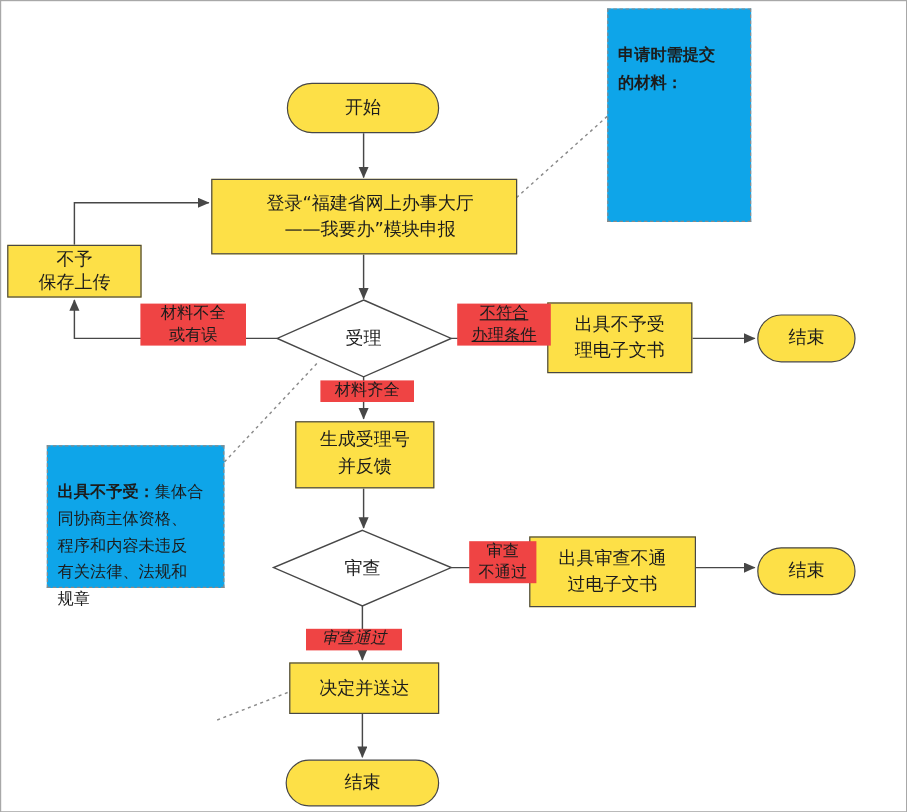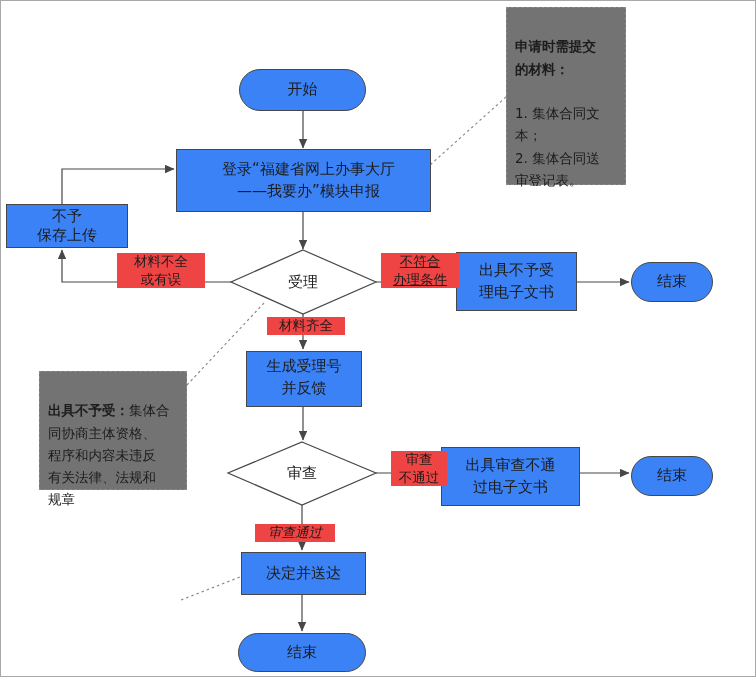--- a/index.html
+++ b/index.html
@@ -1,27 +1,27 @@
 <!DOCTYPE html>
 <html><head>
 <meta charset="utf-8">
 <style>
   html,body{margin:0;padding:0;background:#fff;}
   body{font-family:"DejaVu Sans","Liberation Sans",sans-serif;color:#1c1c1c;}
   .canvas{position:relative;width:756px;height:677px;background:#fff;border:1px solid #a8a8a8;box-sizing:border-box;overflow:hidden;}
   .connectors{position:absolute;left:0;top:0;}
-  .node{position:absolute;box-sizing:border-box;border:1px solid #474747;background:#3b82f6;
+  .node{position:absolute;box-sizing:border-box;border:1px solid #474747;background:#fde047;
         display:flex;align-items:center;justify-content:center;text-align:center;
         font-size:15px;line-height:1.45;white-space:pre-line;}
   .stadium{border-radius:21px;}
   .diamond-label{position:absolute;display:flex;align-items:center;justify-content:center;
         font-size:15px;text-align:center;background:transparent;}
   .edge-label{position:absolute;font-size:13.5px;line-height:1.3;text-align:center;
         white-space:pre-line;background:#ef4444;padding:0 2px;}
-  .dashed-note{position:absolute;box-sizing:border-box;border:1px dashed #8a8a8a;background:#737373;
+  .dashed-note{position:absolute;box-sizing:border-box;border:1px dashed #8a8a8a;background:#0ea5e9;
         font-size:13.5px;line-height:1.65;padding:5px 8px;white-space:pre-line;}
   .bold{font-weight:bold;}
 </style>
 </head>
 <body>
 
 <div class="canvas">
 
   <svg class="connectors" width="756" height="677" viewBox="0 0 756 677">
     <defs>
@@ -50,21 +50,21 @@
       <path d="M186,384 L263,302"></path>
       <path d="M180,599 L239,576"></path>
     </g>
   </svg>
 
   <div class="node stadium" style="left:238px;top:68px;width:127px;height:42px;border-radius:21px;">开始</div>
 
   <div class="node" style="left:175px;top:148px;width:255px;height:63px;padding-left:10px;">登录“福建省网上办事大厅
 ——我要办”模块申报</div>
 
-  <div class="node" style="left:5px;top:203px;width:122px;height:44px;line-height:1.3;">不予
+  <div class="node" style="left:5px;top:203px;width:112px;height:44px;line-height:1.3;">不予
 保存上传</div>
 
   <div class="diamond-label" style="left:262px;top:271px;width:80px;height:20px;">受理</div>
 
   <div class="node" style="left:455px;top:251px;width:121px;height:59px;">出具不予受
 理电子文书</div>
 
   <div class="node stadium" style="left:630px;top:261px;width:82px;height:40px;border-radius:20px;">结束</div>
 
   <div class="node" style="left:245px;top:350px;width:116px;height:56px;font-family:Liberation Mono, monospace;">生成受理号
@@ -90,24 +90,20 @@
   <div class="edge-label" style="left:266px;top:316px;width:74px;">材料齐全</div>
 
   <div class="edge-label" style="left:390px;top:450px;width:52px;">审查
 不通过</div>
 
   <div class="edge-label" style="left:254px;top:523px;width:76px;font-style:italic;">审查通过</div>
 
   <div class="dashed-note" style="left:505px;top:6px;width:120px;height:178px;">
     <div class="bold">申请时需提交
 的材料：</div>
-    <div>1. 集体合同文
-本；
-2. 集体合同送
-审登记表。</div>
   </div>
 
   <div class="dashed-note" style="left:38px;top:370px;width:148px;height:119px;">
     <span class="bold">出具不予受：</span><span>集体合
 同协商主体资格、
 程序和内容未违反
 有关法律、法规和
 规章</span>
   </div>
 

